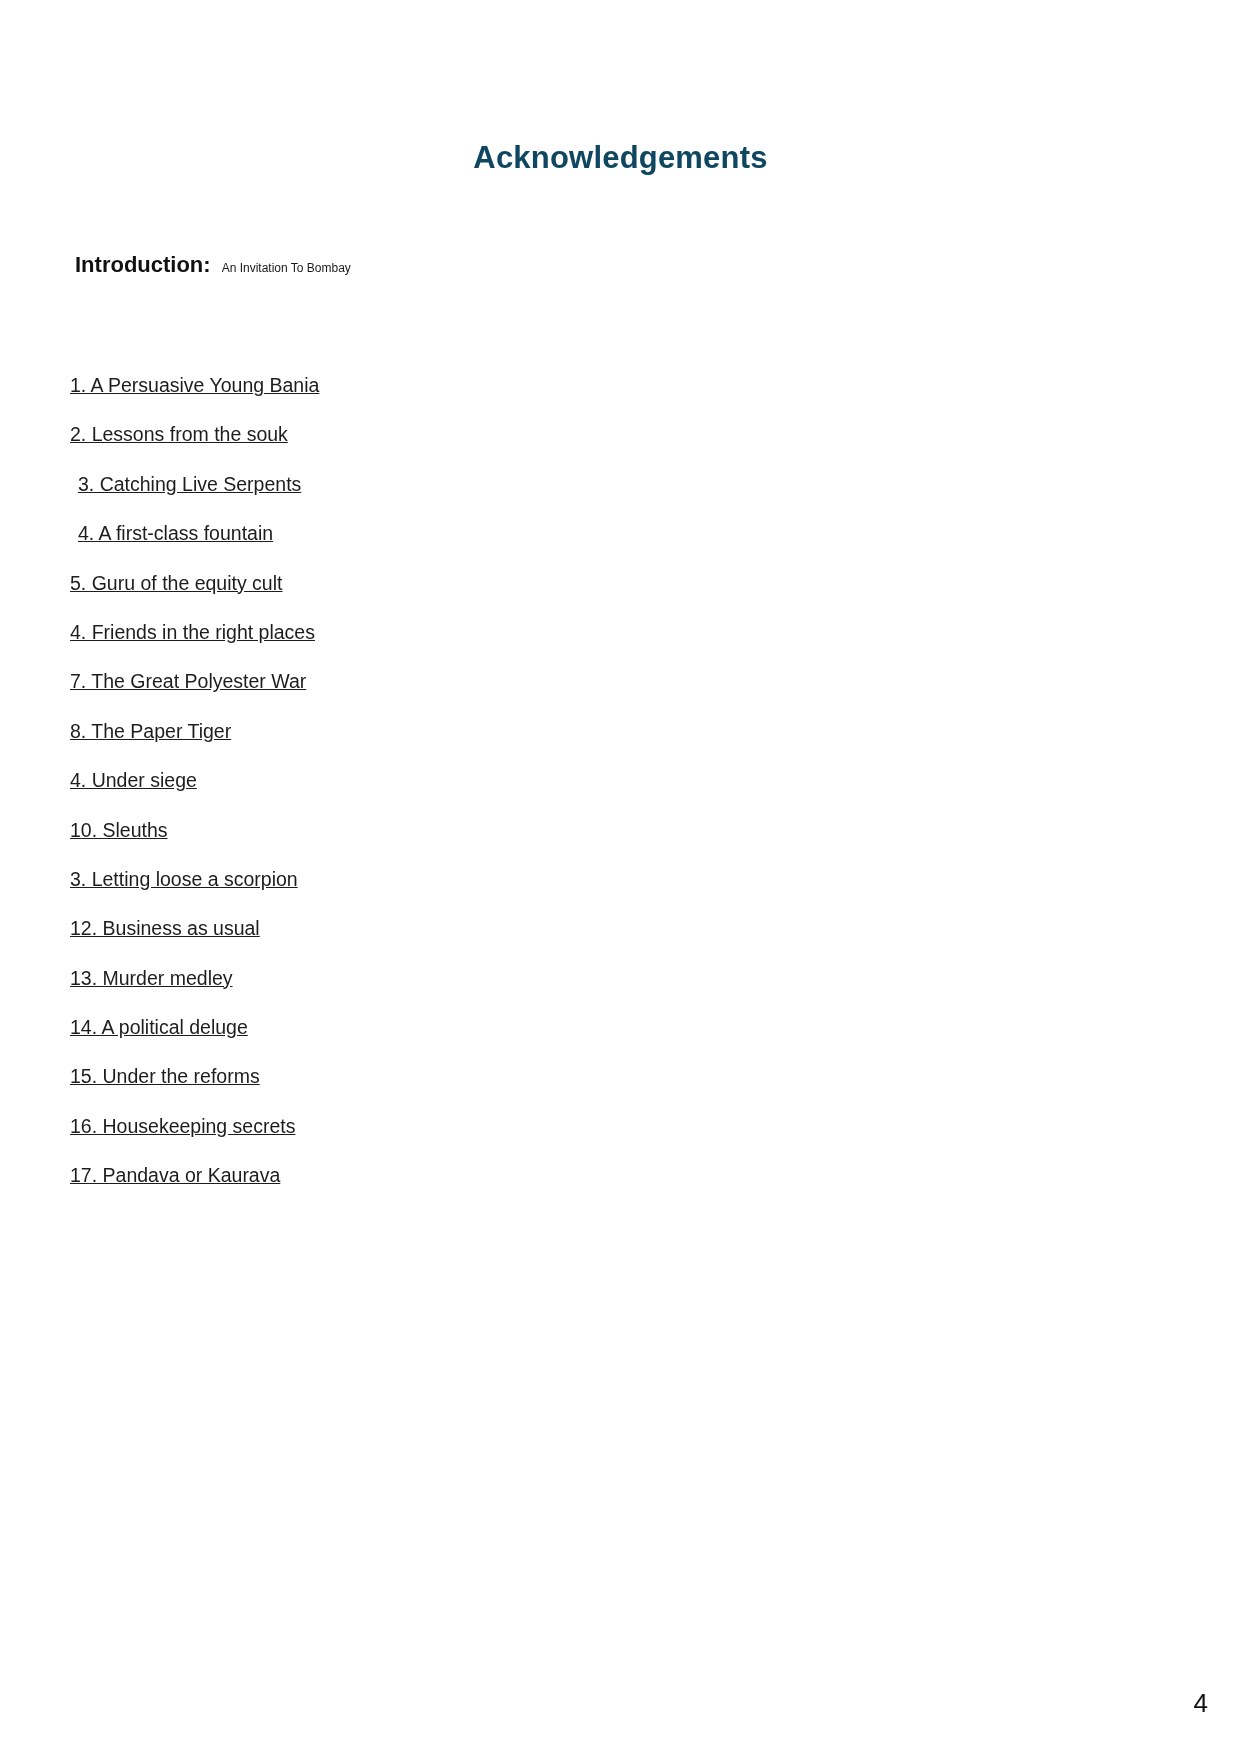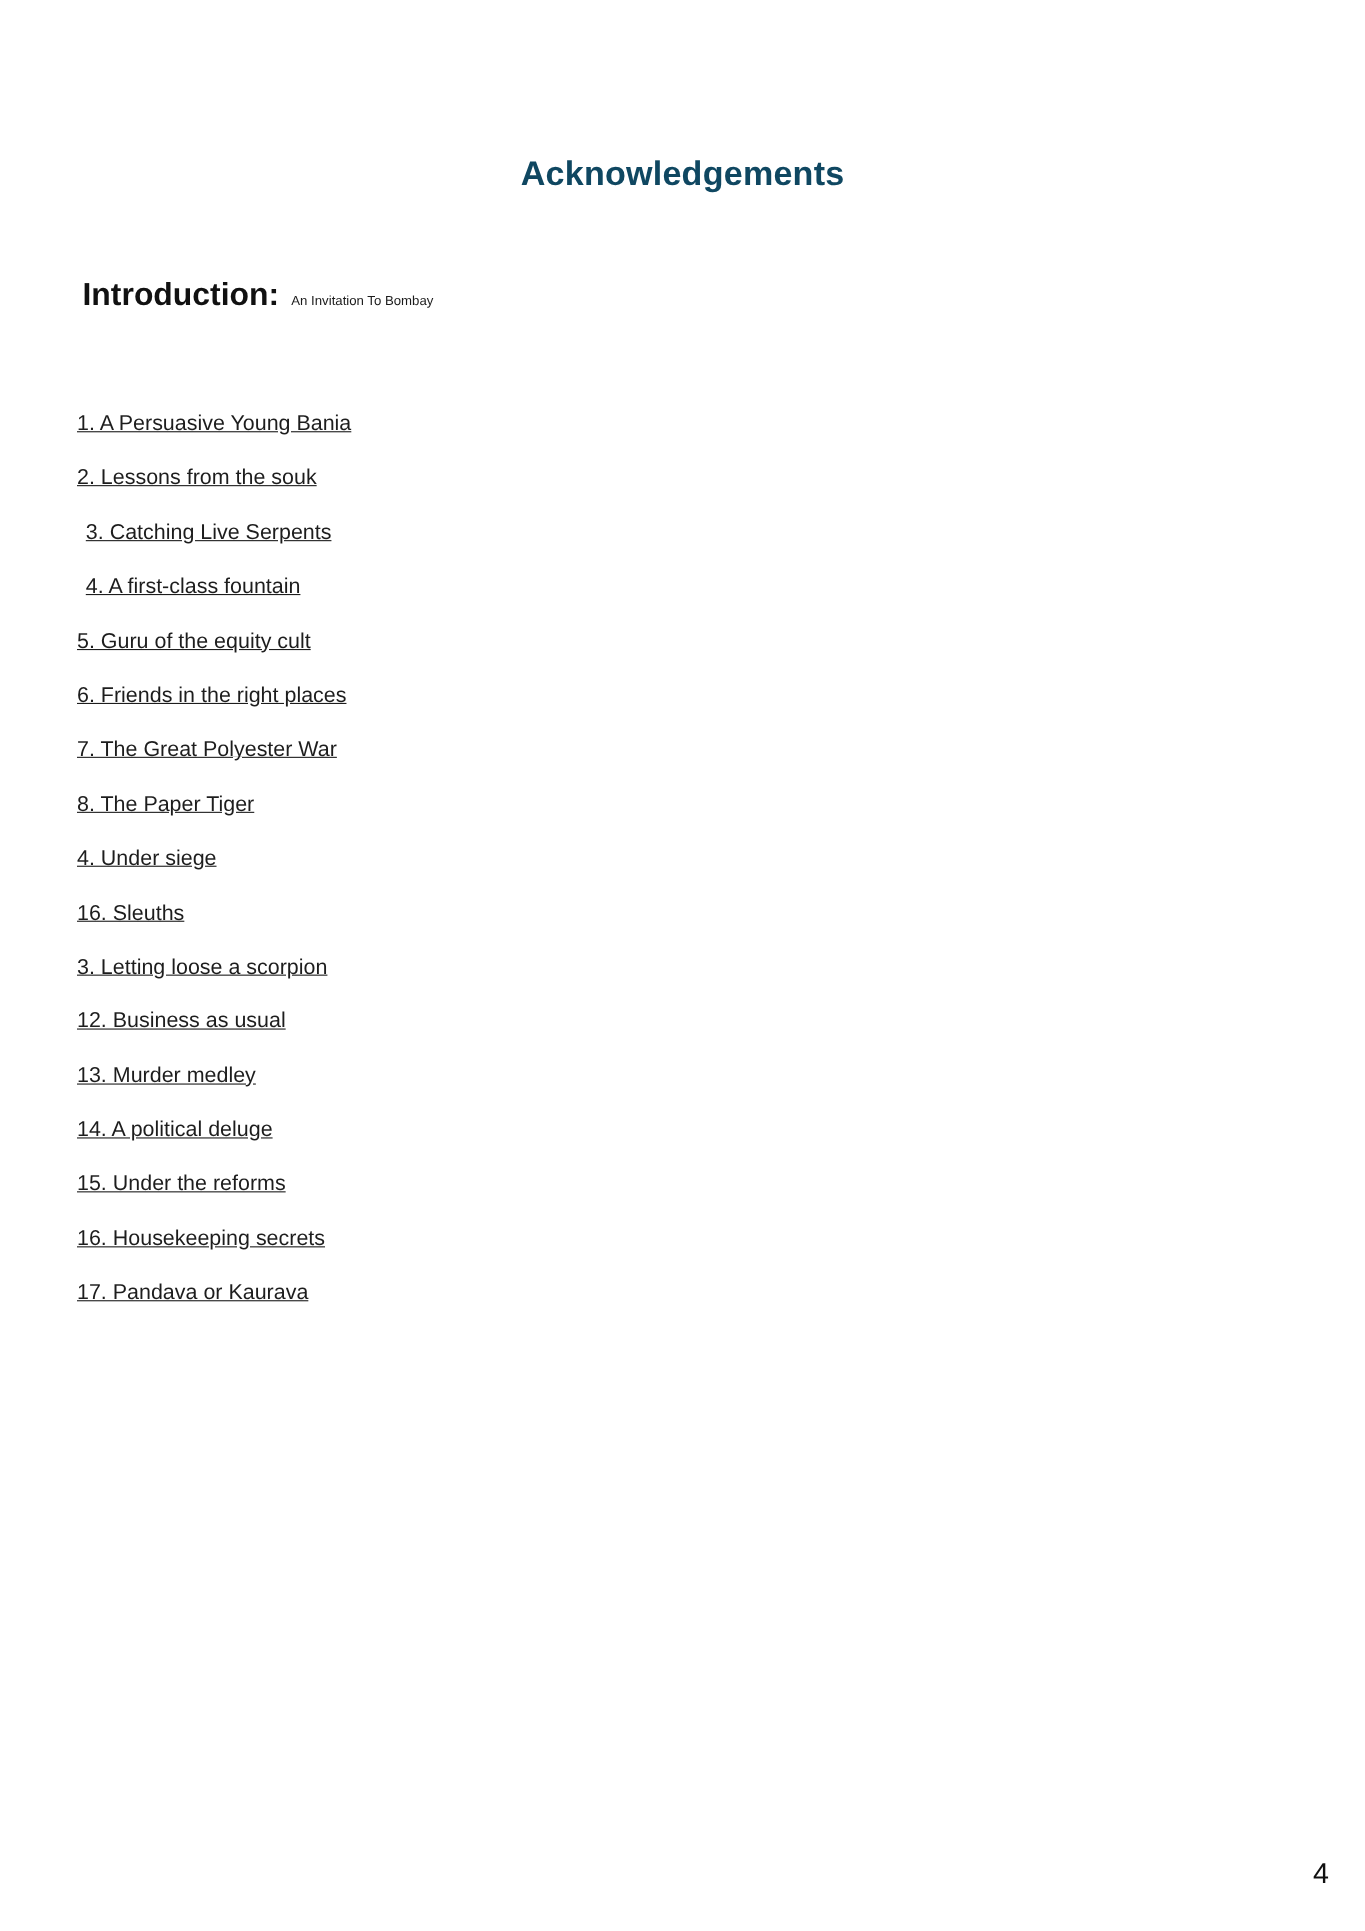--- a/index.html
+++ b/index.html
@@ -27,21 +27,21 @@
     color: #0f4761;
     letter-spacing: 0.2px;
   }
   .intro-line {
     position: absolute;
     top: 252px;
     left: 75px;
     white-space: nowrap;
   }
   .intro-label {
-    font-size: 29px;
+    font-size: 22px;
     font-weight: 700;
     color: #111111;
   }
   .intro-text {
     font-size: 12px;
     font-weight: 400;
     color: #1b1b1b;
     margin-left: 11px;
   }
   .toc-list {
@@ -78,25 +78,25 @@
   <div class="intro-line">
     <span class="intro-label">Introduction:</span><span class="intro-text">An Invitation To Bombay</span>
   </div>
 
   <div class="toc-list">
     <div class="toc-item">1. A Persuasive Young Bania</div>
     <div class="toc-item">2. Lessons from the souk</div>
     <div class="toc-item indent">3. Catching Live Serpents</div>
     <div class="toc-item indent">4. A first-class fountain</div>
     <div class="toc-item">5. Guru of the equity cult</div>
-    <div class="toc-item">6. Friends in the right places</div>
+    <div class="toc-item">4. Friends in the right places</div>
     <div class="toc-item">7. The Great Polyester War</div>
     <div class="toc-item">8. The Paper Tiger</div>
     <div class="toc-item">4. Under siege</div>
-    <div class="toc-item">16. Sleuths</div>
+    <div class="toc-item">10. Sleuths</div>
     <div class="toc-item">3. Letting loose a scorpion</div>
     <div class="toc-item">12. Business as usual</div>
     <div class="toc-item">13. Murder medley</div>
     <div class="toc-item">14. A political deluge</div>
     <div class="toc-item">15. Under the reforms</div>
     <div class="toc-item">16. Housekeeping secrets</div>
     <div class="toc-item">17. Pandava or Kaurava</div>
   </div>
 
   <div class="page-number">4</div>

